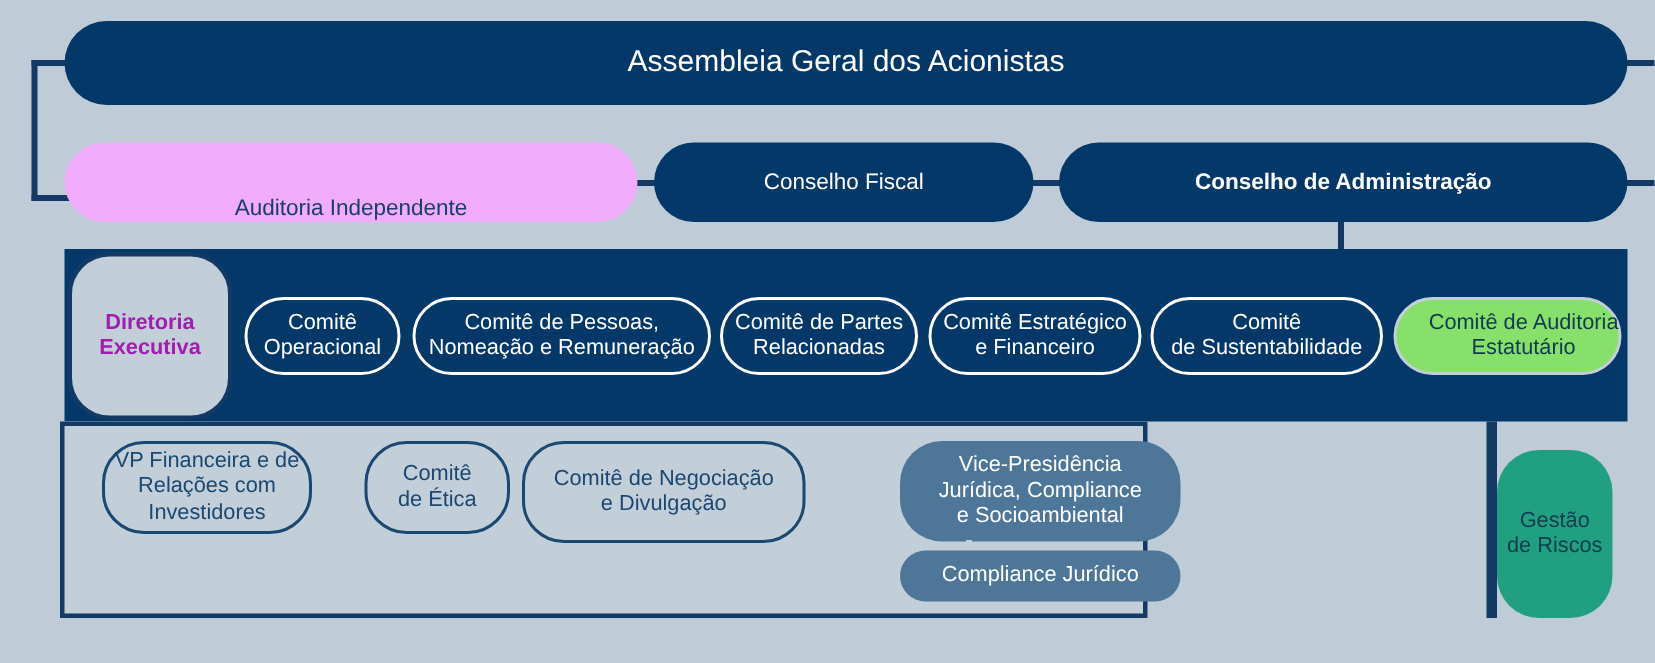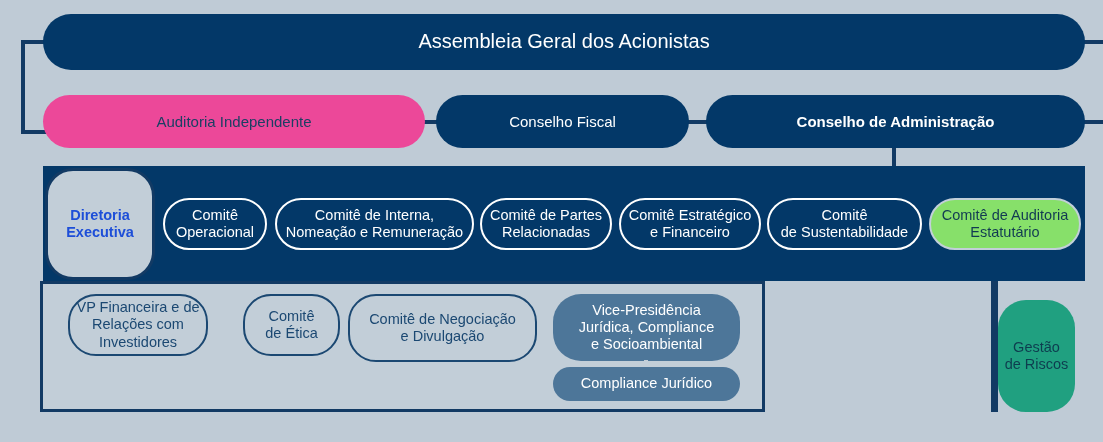--- a/index.html
+++ b/index.html
@@ -31,49 +31,52 @@
     text-align: center;
     line-height: 1.18;
     border-radius: 28px;
   }
 
   .navy-solid {
     background: #033868;
     color: #ffffff;
   }
   .white-solid {
-    background: #ec4899;
+    background: #f0abfc;
     color: #1b3f63;
+    align-items: flex-end;
   }
   .navy-outline {
     background: transparent;
     border: 2px solid #ffffff;
     color: #ffffff;
   }
   .light-outline {
     background: transparent;
     border: 2px solid #1b4872;
     color: #1b4872;
   }
   .green-light {
     background: #87e06a;
     color: #123a52;
     border: 2px solid #c2cfd9;
+    justify-content: flex-end;
   }
   .green-teal {
     background: #20a080;
     color: #0e3d4f;
   }
   .steel {
     background: #4d7699;
     color: #ffffff;
+    margin-left: 47px;
   }
   .exec {
     background: #c2ced8;
-    color: #1d4ed8;
+    color: #a21caf;
     border: 3px solid #123a64;
     font-weight: bold;
   }
 
   
   .panel-navy {
     position: absolute;
     background: #033868;
   }
   .panel-light {
@@ -144,21 +147,21 @@
 
   <div class="box navy-outline t-comm" style="left:163px; top:198px; width:104px; height:52px;">
     <span>
       <span>Comitê</span><br>
       <span>Operacional</span>
     </span>
   </div>
 
   <div class="box navy-outline t-comm" style="left:275px; top:198px; width:199px; height:52px;">
     <span>
-      <span>Comitê de Interna,</span><br>
+      <span>Comitê de Pessoas,</span><br>
       <span>Nomeação e Remuneração</span>
     </span>
   </div>
 
   <div class="box navy-outline t-comm" style="left:619px; top:198px; width:142px; height:52px;">
     <span>
       <span>Comitê Estratégico</span><br>
       <span>e Financeiro</span>
     </span>
   </div>

